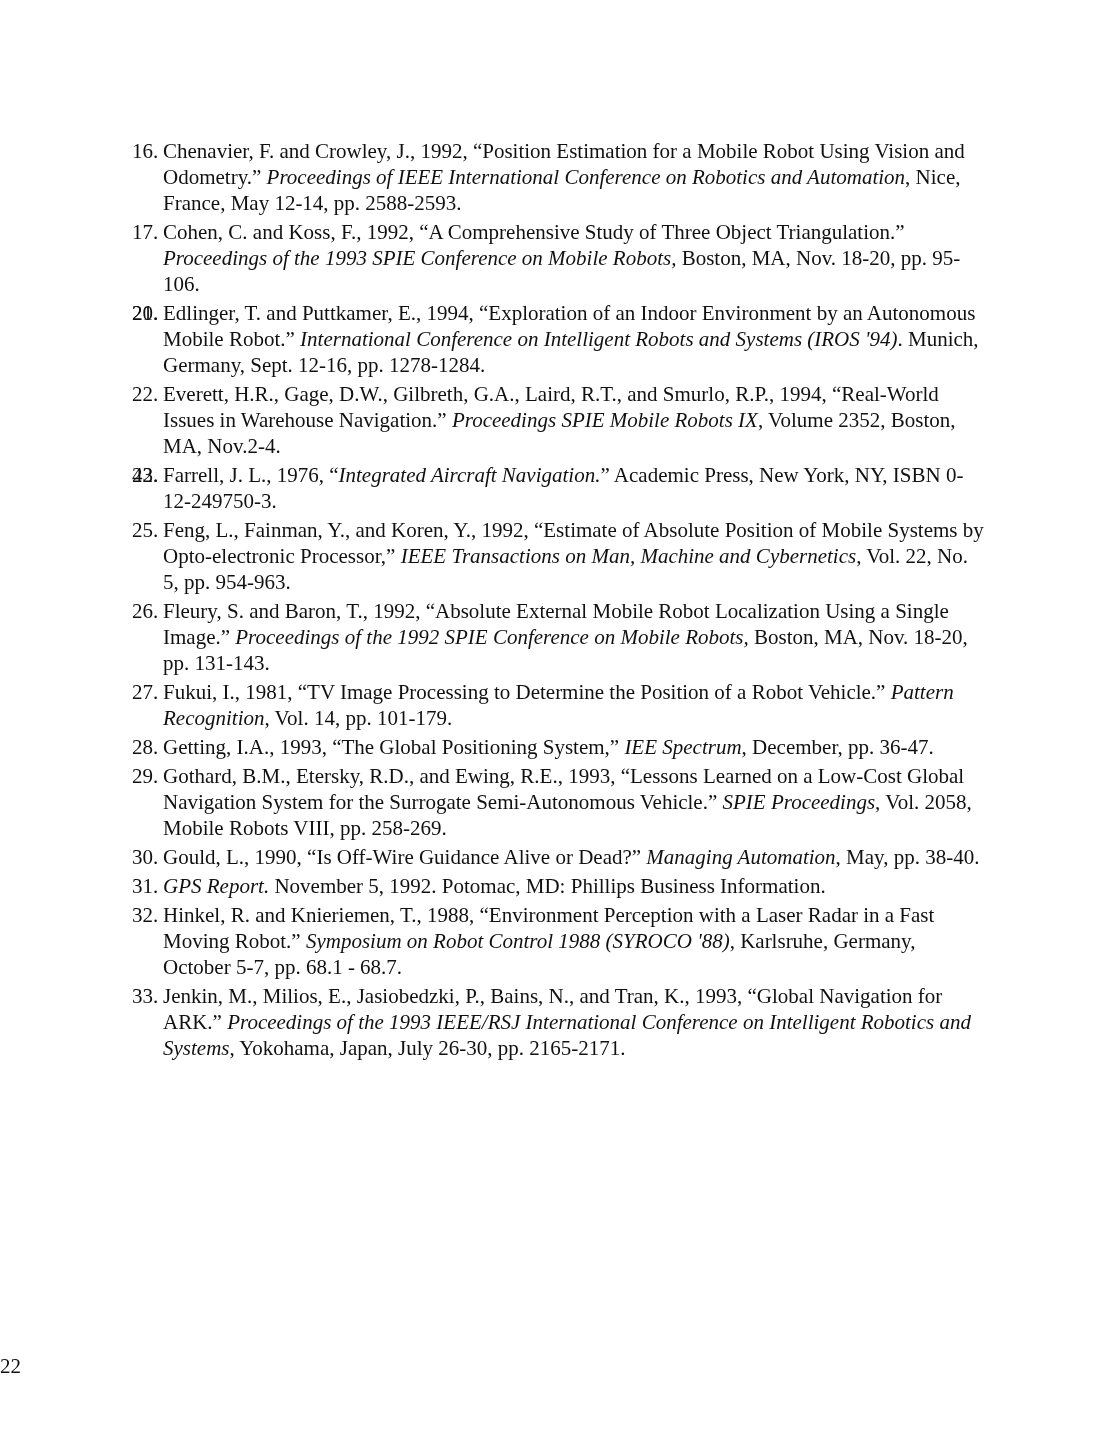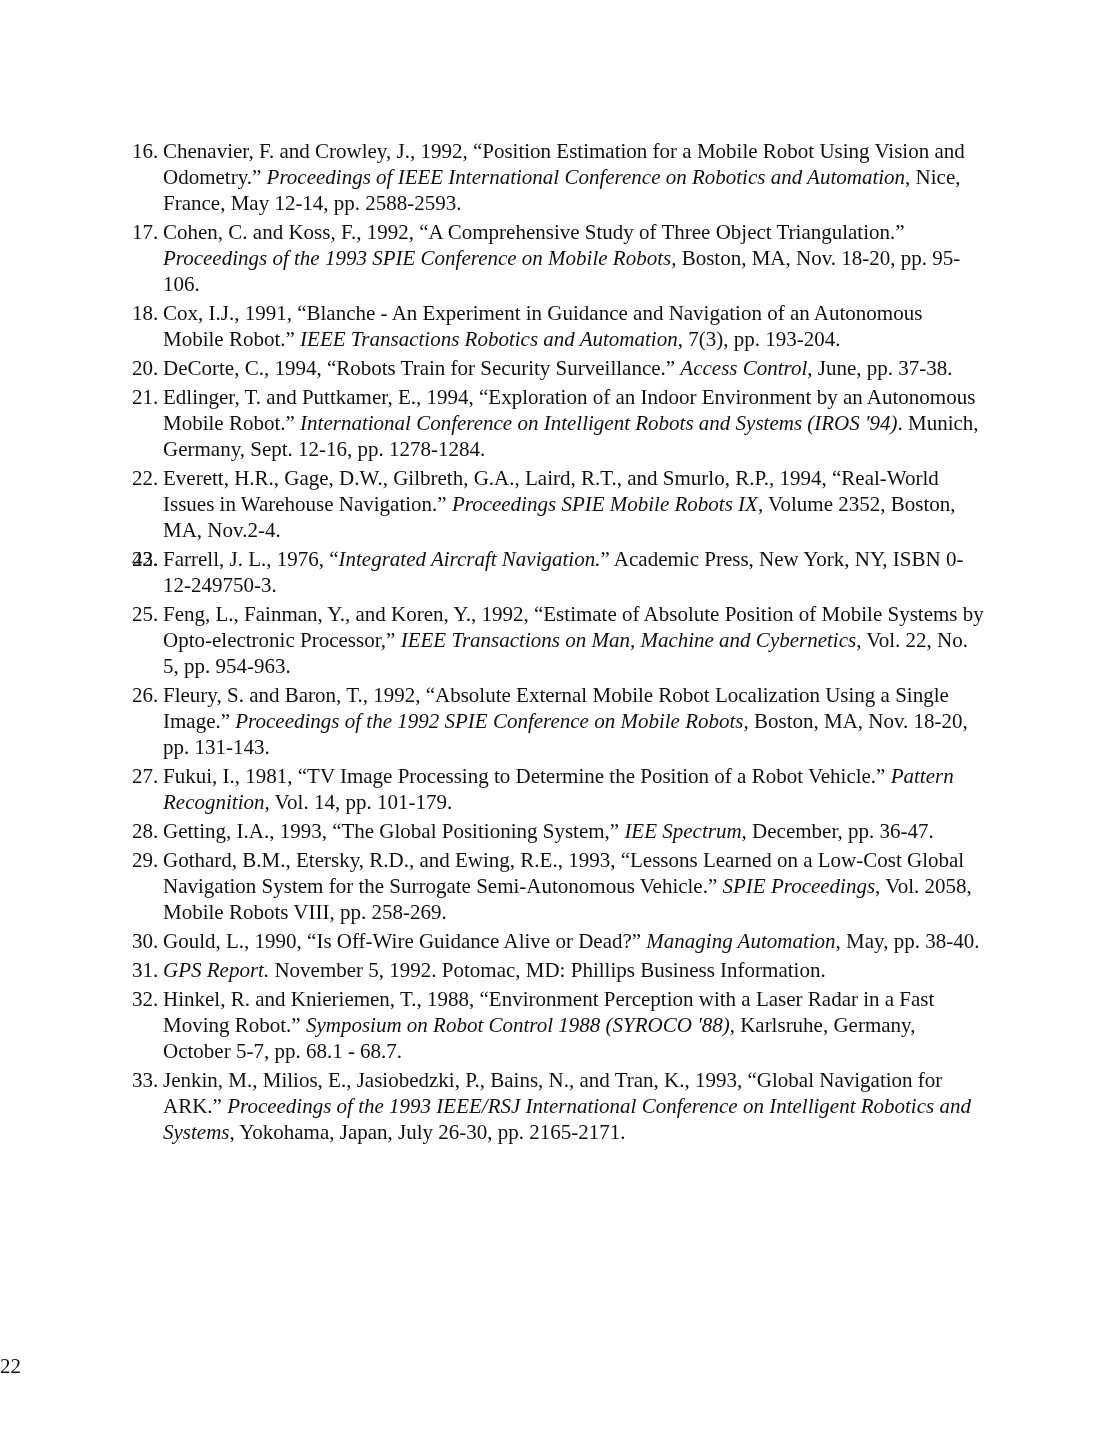--- a/index.html
+++ b/index.html
@@ -56,22 +56,21 @@
       line-height: 26px;
     }
   </style>
 </head>
 <body>
 
 <div class="page">
   <ol class="ref-list" id="ref-list">
       <li class="ref-item"><span class="ref-num">16.</span><span class="ref-text"><span>Chenavier, F. and Crowley, J., 1992, “Position Estimation for a Mobile Robot Using Vision and Odometry.” </span><i>Proceedings of IEEE International Conference on Robotics and Automation</i><span>, Nice, France, May 12-14, pp. 2588-2593.</span></span></li>
       <li class="ref-item"><span class="ref-num">17.</span><span class="ref-text"><span>Cohen, C. and Koss, F., 1992, “A Comprehensive Study of Three Object Triangulation.” </span><i>Proceedings of the 1993 SPIE Conference on Mobile Robots,</i><span> Boston, MA, Nov. 18-20, pp. 95-106.</span></span></li>
-      <li class="ref-item"><span class="ref-num">18.</span><span class="ref-text"><span>Cox, I.J.,  1991, “Blanche - An Experiment in Guidance and Navigation of an Autonomous Mobile Robot.” </span><i>IEEE Transactions Robotics and Automation</i><span>, 7(3), pp. 193-204.</span></span></li>
-      <li class="ref-item"><span class="ref-num">20.</span><span class="ref-text"><span>DeCorte, C., 1994, “Robots Train for Security Surveillance.” </span><i>Access Control</i><span>, June, pp. 37-38.</span></span></li>
+      <li class="ref-item"><span class="ref-num">20.</span></li>
       <li class="ref-item"><span class="ref-num">21.</span><span class="ref-text"><span>Edlinger, T. and Puttkamer, E., 1994, “Exploration of an Indoor Environment by an Autonomous Mobile Robot.” </span><i>International Conference on Intelligent Robots and Systems (IROS '94)</i><span>. Munich, Germany, Sept. 12-16, pp. 1278-1284.</span></span></li>
       <li class="ref-item"><span class="ref-num">22.</span><span class="ref-text"><span>Everett, H.R., Gage, D.W., Gilbreth, G.A., Laird, R.T., and Smurlo, R.P., 1994, “Real-World Issues in Warehouse Navigation.” </span><i>Proceedings SPIE Mobile Robots IX</i><span>, Volume 2352, Boston, MA, Nov.2-4.</span></span></li>
       <li class="ref-item"><span class="ref-num">23.</span></li>
       <li class="ref-item"><span class="ref-num">42.</span><span class="ref-text"><span>Farrell, J. L., 1976, “</span><i>Integrated Aircraft Navigation.</i><span>” Academic Press, New York, NY, ISBN 0-12-249750-3.</span></span></li>
       <li class="ref-item"><span class="ref-num">25.</span><span class="ref-text"><span>Feng, L., Fainman, Y., and Koren, Y., 1992, “Estimate of Absolute Position of Mobile Systems by Opto-electronic Processor,” </span><i>IEEE Transactions on Man, Machine and Cybernetics</i><span>, Vol. 22, No. 5, pp. 954-963.</span></span></li>
       <li class="ref-item"><span class="ref-num">26.</span><span class="ref-text"><span>Fleury, S. and Baron, T., 1992, “Absolute External Mobile Robot Localization Using a Single Image.” </span><i>Proceedings of the 1992 SPIE Conference on Mobile Robots,</i><span> Boston, MA,  Nov. 18-20, pp. 131-143.</span></span></li>
       <li class="ref-item"><span class="ref-num">27.</span><span class="ref-text"><span>Fukui, I., 1981, “TV Image Processing to Determine the Position of a Robot Vehicle.” </span><i>Pattern Recognition</i><span>, Vol. 14, pp. 101-179.</span></span></li>
       <li class="ref-item"><span class="ref-num">28.</span><span class="ref-text"><span>Getting, I.A., 1993, “The Global Positioning System,” </span><i>IEE Spectrum</i><span>, December, pp. 36-47.</span></span></li>
       <li class="ref-item"><span class="ref-num">29.</span><span class="ref-text"><span>Gothard, B.M., Etersky, R.D., and Ewing, R.E., 1993, “Lessons Learned on a Low-Cost Global Navigation System for the Surrogate Semi-Autonomous Vehicle.” </span><i>SPIE Proceedings</i><span>, Vol. 2058, Mobile Robots VIII, pp. 258-269.</span></span></li>
       <li class="ref-item"><span class="ref-num">30.</span><span class="ref-text"><span>Gould, L.,  1990, “Is Off-Wire Guidance Alive or Dead?” </span><i>Managing Automation</i><span>, May, pp. 38-40.</span></span></li>

